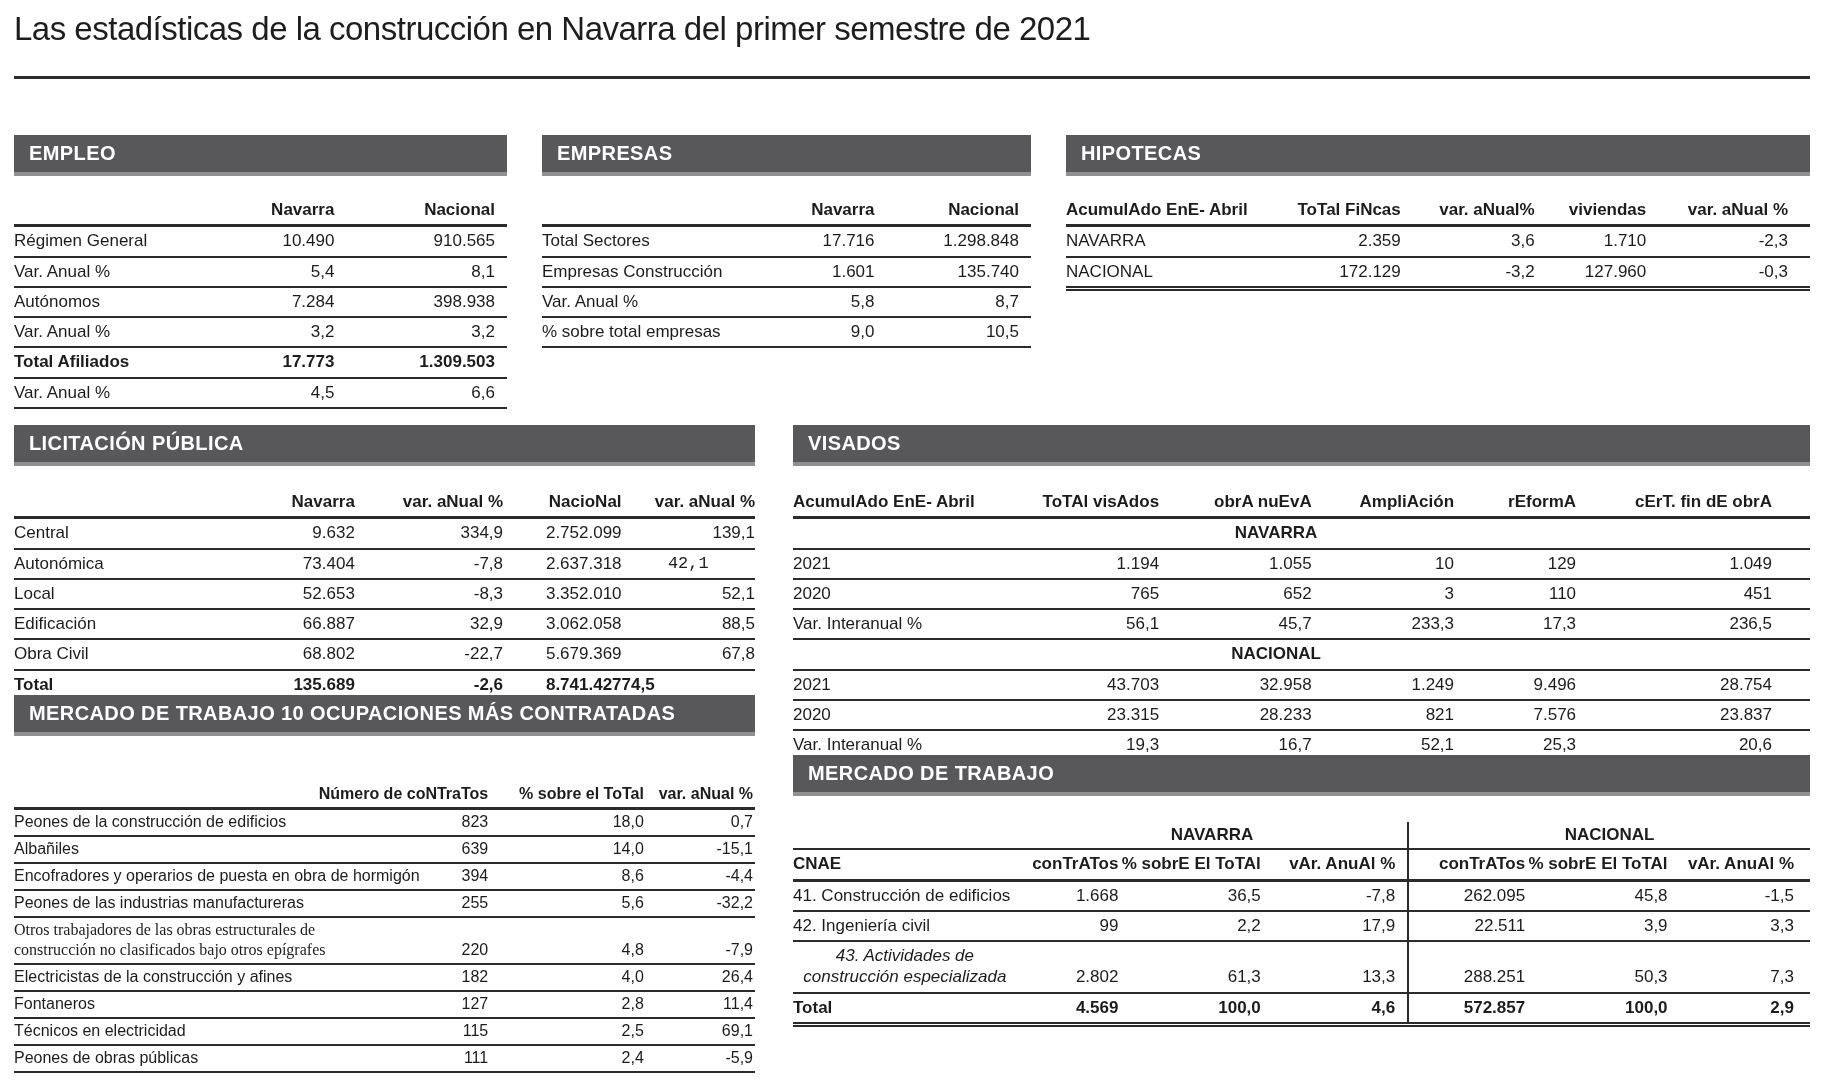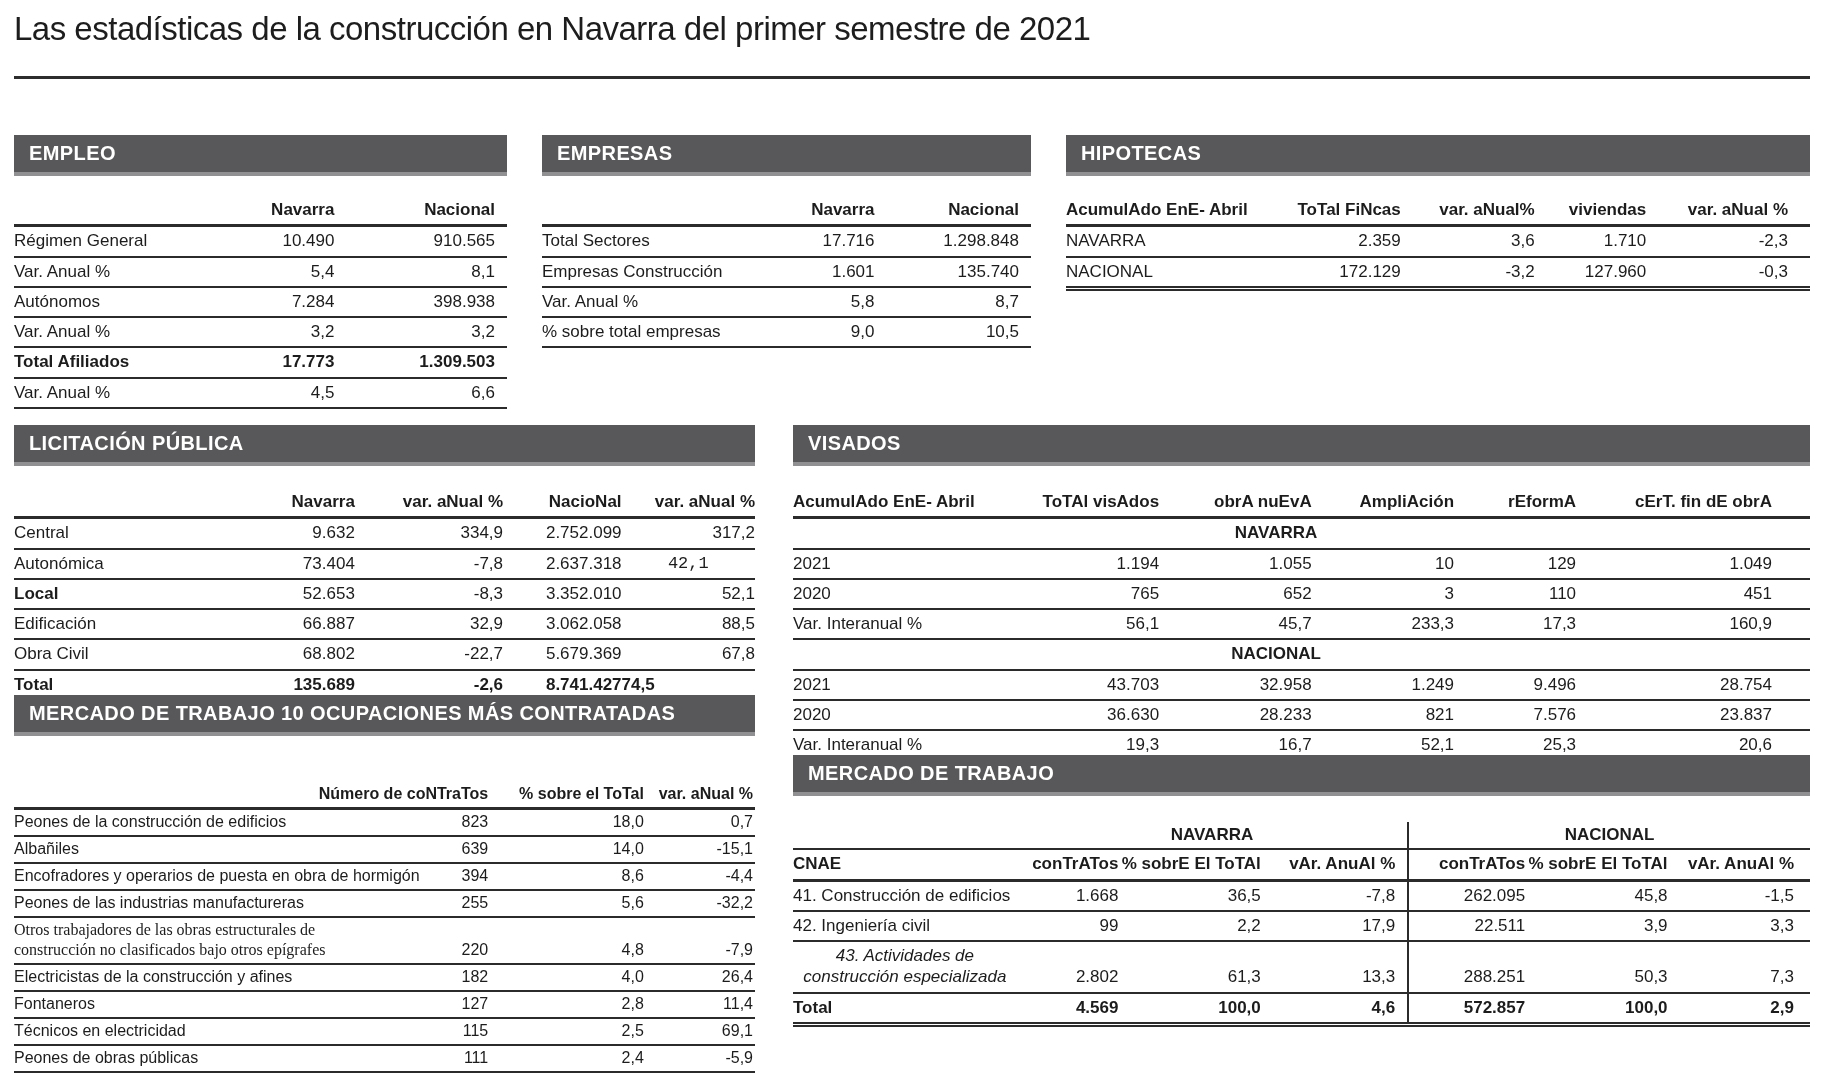--- a/index.html
+++ b/index.html
@@ -196,31 +196,31 @@
             <th style="text-align: right;">NacioNal</th>
             <th style="text-align: right;">var. aNual %</th>
           </tr>
         </thead>
         <tbody>
           <tr>
             <td style="text-align: left;">Central</td>
             <td style="text-align: right;">9.632</td>
             <td style="text-align: right;">334,9</td>
             <td style="text-align: right;">2.752.099</td>
-            <td style="text-align: right;">317,2</td>
+            <td style="text-align: right;">139,1</td>
           </tr>
           <tr>
             <td style="text-align: left;">Autonómica</td>
             <td style="text-align: right;">73.404</td>
             <td style="text-align: right;">-7,8</td>
             <td style="text-align: right;">2.637.318</td>
             <td style="text-align: center; font-family: Liberation Mono, monospace;">42,1</td>
           </tr>
           <tr>
-            <td style="text-align: left; font-weight: bold;">Local</td>
+            <td style="text-align: left;">Local</td>
             <td style="text-align: right;">52.653</td>
             <td style="text-align: right;">-8,3</td>
             <td style="text-align: right;">3.352.010</td>
             <td style="text-align: right;">52,1</td>
           </tr>
           <tr>
             <td style="text-align: left;">Edificación</td>
             <td style="text-align: right;">66.887</td>
             <td style="text-align: right;">32,9</td>
             <td style="text-align: right;">3.062.058</td>
@@ -284,36 +284,36 @@
             <td style="text-align: right;">3</td>
             <td style="text-align: right;">110</td>
             <td style="text-align: right; padding-right: 38px;">451</td>
           </tr>
           <tr>
             <td style="text-align: left;">Var. Interanual %</td>
             <td style="text-align: right;">56,1</td>
             <td style="text-align: right;">45,7</td>
             <td style="text-align: right;">233,3</td>
             <td style="text-align: right;">17,3</td>
-            <td style="text-align: right; padding-right: 38px;">160,9</td>
+            <td style="text-align: right; padding-right: 38px;">236,5</td>
           </tr>
           <tr class="section-row">
             <td colspan="6">NACIONAL</td>
           </tr>
           <tr>
             <td style="text-align: left;">2021</td>
             <td style="text-align: right;">43.703</td>
             <td style="text-align: right;">32.958</td>
             <td style="text-align: right;">1.249</td>
             <td style="text-align: right;">9.496</td>
             <td style="text-align: right; padding-right: 38px;">28.754</td>
           </tr>
           <tr>
             <td style="text-align: left;">2020</td>
-            <td style="text-align: right;">36.630</td>
+            <td style="text-align: right;">23.315</td>
             <td style="text-align: right;">28.233</td>
             <td style="text-align: right;">821</td>
             <td style="text-align: right;">7.576</td>
             <td style="text-align: right; padding-right: 38px;">23.837</td>
           </tr>
           <tr>
             <td style="text-align: left;">Var. Interanual %</td>
             <td style="text-align: right;">19,3</td>
             <td style="text-align: right;">16,7</td>
             <td style="text-align: right;">52,1</td>

